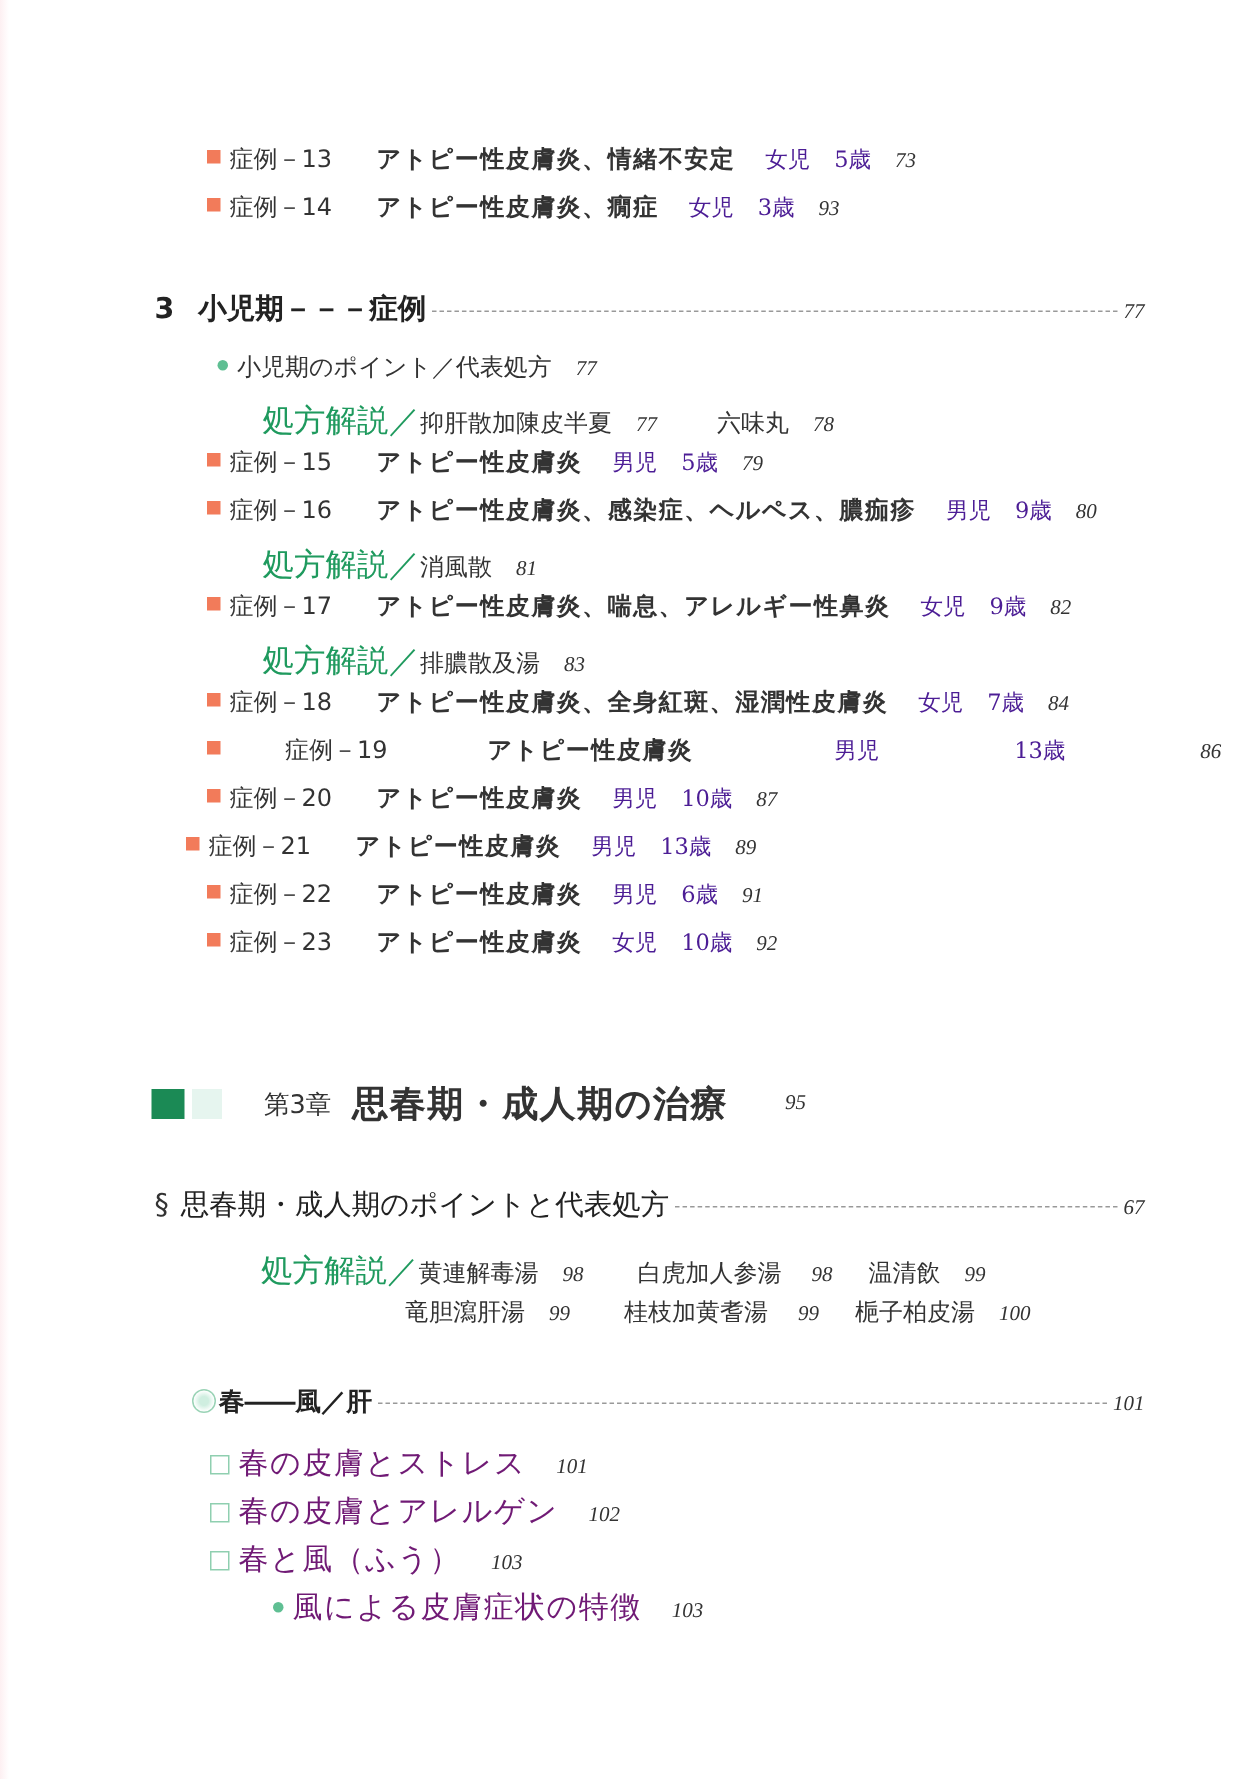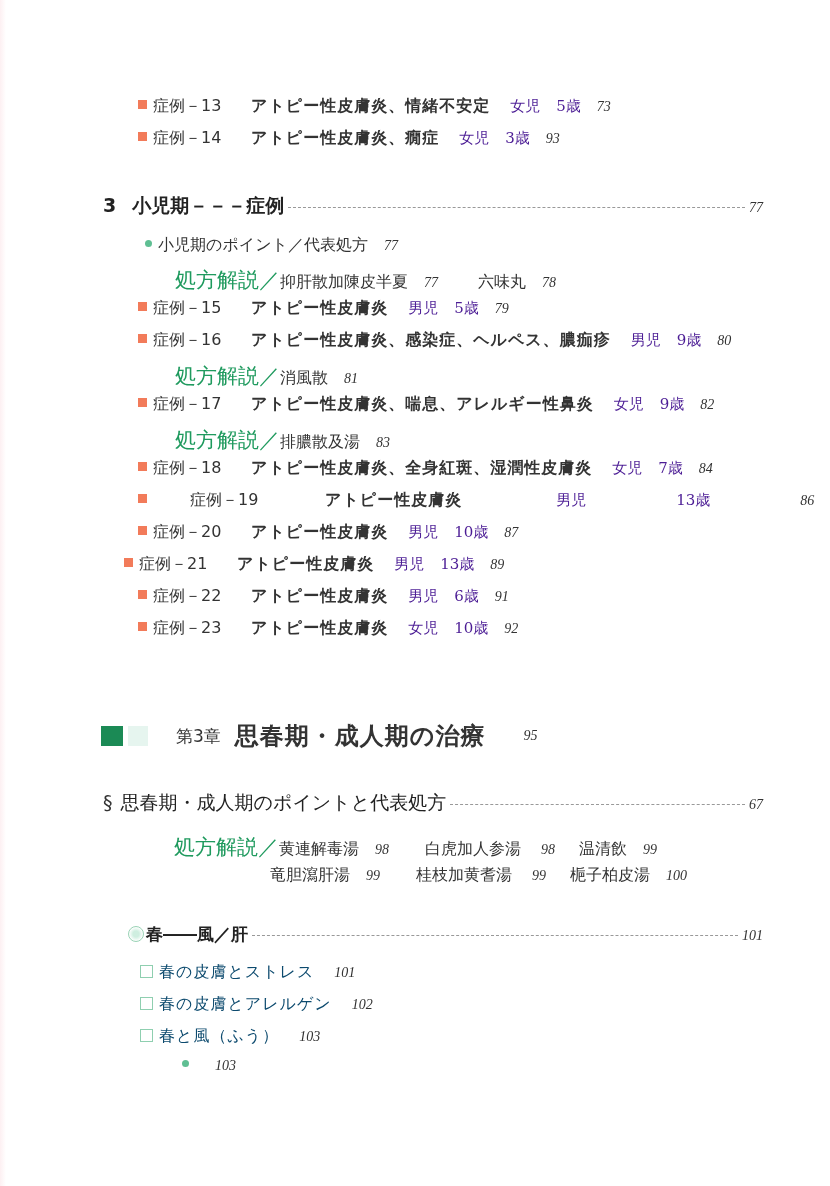--- a/index.html
+++ b/index.html
@@ -16,21 +16,21 @@
   .case-title { font-size: 16px; font-weight: bold; color: #333; letter-spacing: 1px; }
   .case-meta { font-size: 15px; color: #4c1d95; }
   .gap1 { display: inline-block; width: 20px; }
   .gap2 { display: inline-block; width: 16px; }
   .green { color: #1f9a5e; font-family: Liberation Sans, sans-serif; font-size: 21px; }
   .rx { font-size: 16px; color: #333; }
   .dot { display: inline-block; width: 7px; height: 7px; border-radius: 50%; background: #5fbf93; margin-right: 6px; transform: translateY(-3px); }
   .sec-title { font-family: "DejaVu Sans", "Liberation Sans", sans-serif; font-size: 19px; color: #222; font-weight: bold; }
   .leader { flex: 1; border-bottom: 1px dashed #999; margin: 0 4px; transform: translateY(-4px); }
   .box { display: inline-block; width: 13px; height: 13px; border: 1.5px solid #8fcfb0; margin-right: 6px; transform: translateY(1px); box-sizing: border-box; }
-  .sub { font-size: 16px; color: #0c4a6e; letter-spacing: 1px; }
+  .sub { font-size: 20px; color: #701a75; letter-spacing: 1px; }
   .chap-sq1 { display: inline-block; width: 22px; height: 20px; background: #1b8a55; }
   .chap-sq2 { display: inline-block; width: 20px; height: 20px; background: #e6f5ef; margin-left: 5px; }
   .spring-icon { display: inline-block; width: 16px; height: 16px; border-radius: 50%; border: 1.5px solid #9ad3b6; box-sizing: border-box; background: radial-gradient(circle, #cfeee0 30%, #ffffff 70%); margin-right: 2px; transform: translateY(2px); }
 </style>
 </head>
 <body>
 
 <div class="edge"></div>
 
 <div class="row" style="left:138px; top:96px;">
@@ -255,15 +255,16 @@
   <span class="pg">102</span>
 </div>
 <div class="row" style="left:140px; top:1026px;">
   <span class="box"></span>
   <span class="sub">春と風（ふう）</span>
     <span class="gap1"></span>
   <span class="pg">103</span>
 </div>
 <div class="row" style="left:182px; top:1058px;">
   <span class="dot"></span>
+  <span class="sub">風による皮膚症状の特徴</span>
     <span class="gap1"></span>
   <span class="pg">103</span>
 </div>
 
 </body></html>

